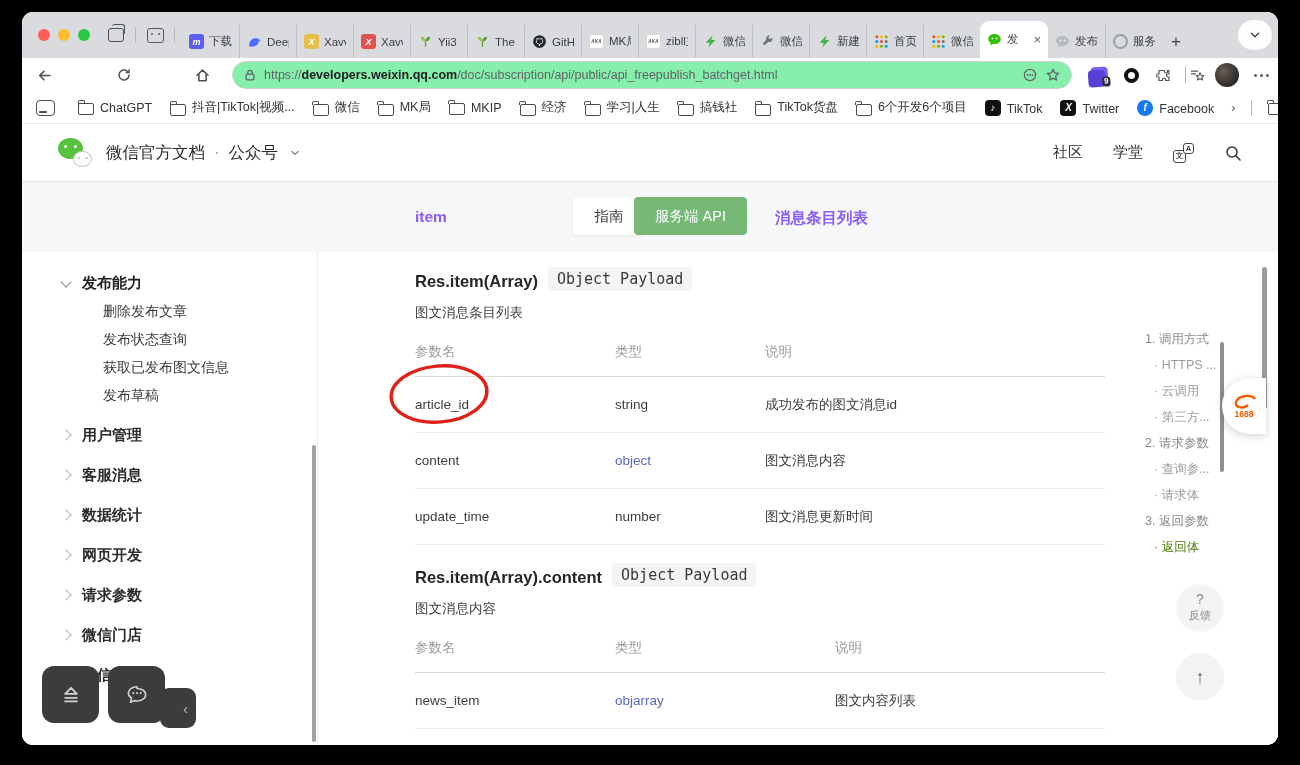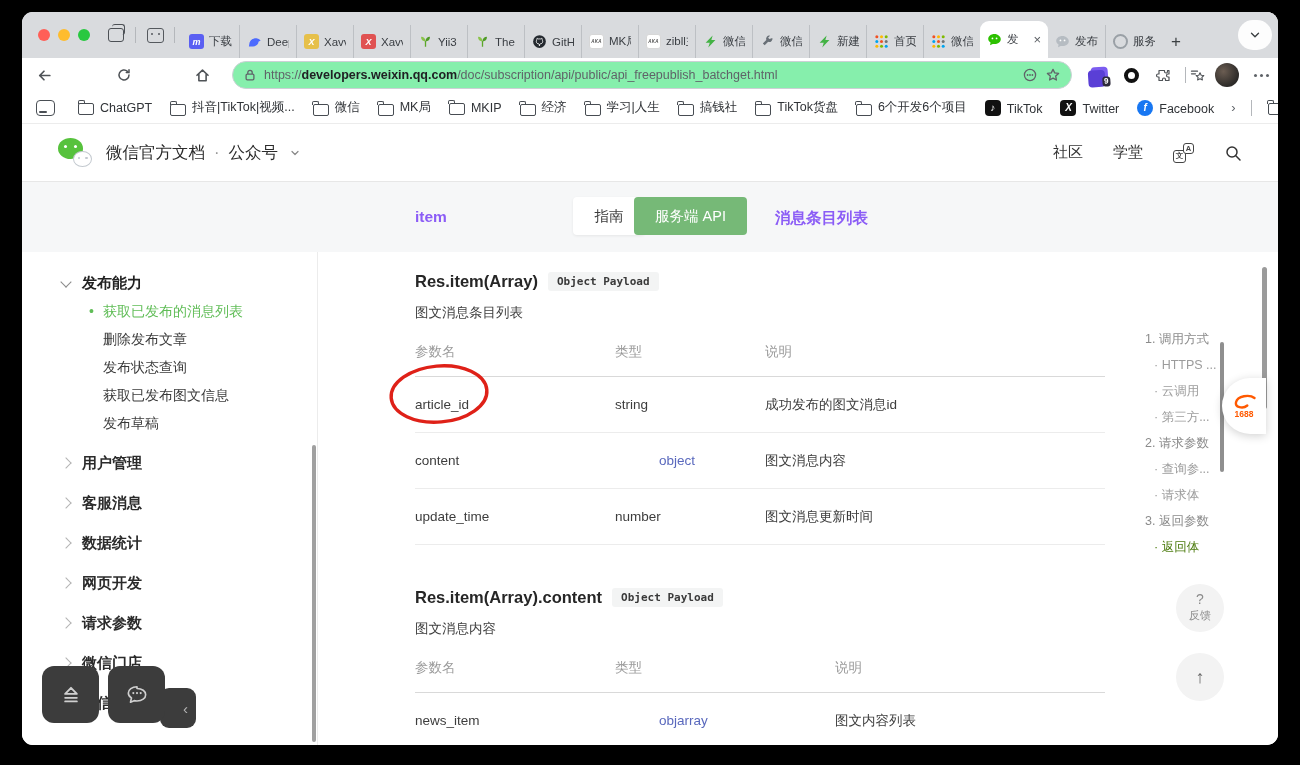--- a/index.html
+++ b/index.html
@@ -88,29 +88,29 @@
   .chev.down{transform:rotate(45deg);margin-top:-3px;}
   .chev.right{transform:rotate(-45deg);border-color:#b3b3b3;}
   .slinks{list-style:none;margin:3px 0 0 0;padding:0;}
   .slinks li{margin-left:81px;line-height:28px;font-size:14px;color:#3a3a3a;position:relative;cursor:pointer;}
   .slinks li.on{color:#60bd57;}
   .slinks li.on::before{content:"•";position:absolute;left:-14px;color:#60bd57;}
   .sgroup{margin:12px 0 0 40px;display:flex;align-items:center;gap:12px;font-size:15px;font-weight:bold;color:#2b2b2b;height:28px;cursor:pointer;}
   .main{position:absolute;left:296px;top:0;width:820px;height:100%;padding:17px 0 0 97px;box-sizing:border-box;}
   .sec-head{display:flex;align-items:flex-end;gap:10px;height:22px;}
   .sec-title{font-size:16.5px;font-weight:bold;color:#262626;}
-  .sec-badge{font-family:"DejaVu Sans Mono",monospace;font-size:11px;font-weight:bold;color:#3a3a3a;background:#f3f4f4;padding:3px 9px;border-radius:3px;}
+  .sec-badge{font-family:"DejaVu Sans Mono",monospace;font-size:15px;font-weight:normal;color:#3a3a3a;background:#f3f4f4;padding:3px 9px;border-radius:3px;}
   .sec-sub{margin-top:13px;font-size:13.5px;color:#404040;height:18px;}
   .tbl{width:690px;}
   .thead{display:grid;height:24px;align-items:center;margin-top:18px;font-size:13.5px;color:#9b9b9b;border-bottom:1px solid #d9d9d9;padding-bottom:12px;}
   .trow{display:grid;height:55px;align-items:center;font-size:13.5px;color:#3d3d3d;border-bottom:1px solid #ececec;}
   .c1{grid-template-columns:200px 150px 1fr;}
   .c2{grid-template-columns:200px 220px 1fr;}
-  .tlink{color:#5968bd;cursor:pointer;margin-left:44px;}
-  .gap2{margin-top:40px;}
+  .tlink{color:#5968bd;cursor:pointer;}
+  .gap2{margin-top:20px;}
   .toc{position:absolute;left:1123px;top:74px;width:96px;font-size:12.5px;color:#8b8b8b;line-height:26px;}
   .toc .t2{padding-left:9px;color:#9c9c9c;white-space:nowrap;}
   .toc .t2::before{content:"· ";}
   .toc .faded{color:#4d7c0f;}
   .thumb{position:absolute;border-radius:3px;background:#9d9d9d;}
   .red-ellipse{position:absolute;left:366px;top:110px;width:102px;height:64px;pointer-events:none;}
   
   .b1688{position:absolute;left:1200px;top:366px;width:44px;height:56px;background:#fff;border-radius:28px 0 0 28px;box-shadow:0 2px 10px rgba(0,0,0,.18);display:flex;flex-direction:column;align-items:center;justify-content:center;z-index:6;}
   .b1688 span{font-size:8.5px;font-weight:bold;color:#ff5900;margin-top:-2px;}
   .fcirc{position:absolute;width:48px;height:48px;border-radius:50%;background:#f3f3f3;display:flex;flex-direction:column;align-items:center;justify-content:center;color:#8c8c8c;z-index:6;cursor:pointer;}
@@ -529,21 +529,20 @@
   </div>
 
   <div class="content">
 
     <aside class="sidebar">
       <div class="sg-head">
         <i class="chev down"></i>
         <span>发布能力</span>
       </div>
       <ul class="slinks">
-        <li class="on">获取已发布的消息列表</li>
         <li>删除发布文章</li>
         <li>发布状态查询</li>
         <li>获取已发布图文信息</li>
         <li>发布草稿</li>
       </ul>
       <div class="sgroup">
           <i class="chev right"></i>
           <span>用户管理</span>
         </div>
       <div class="sgroup">

